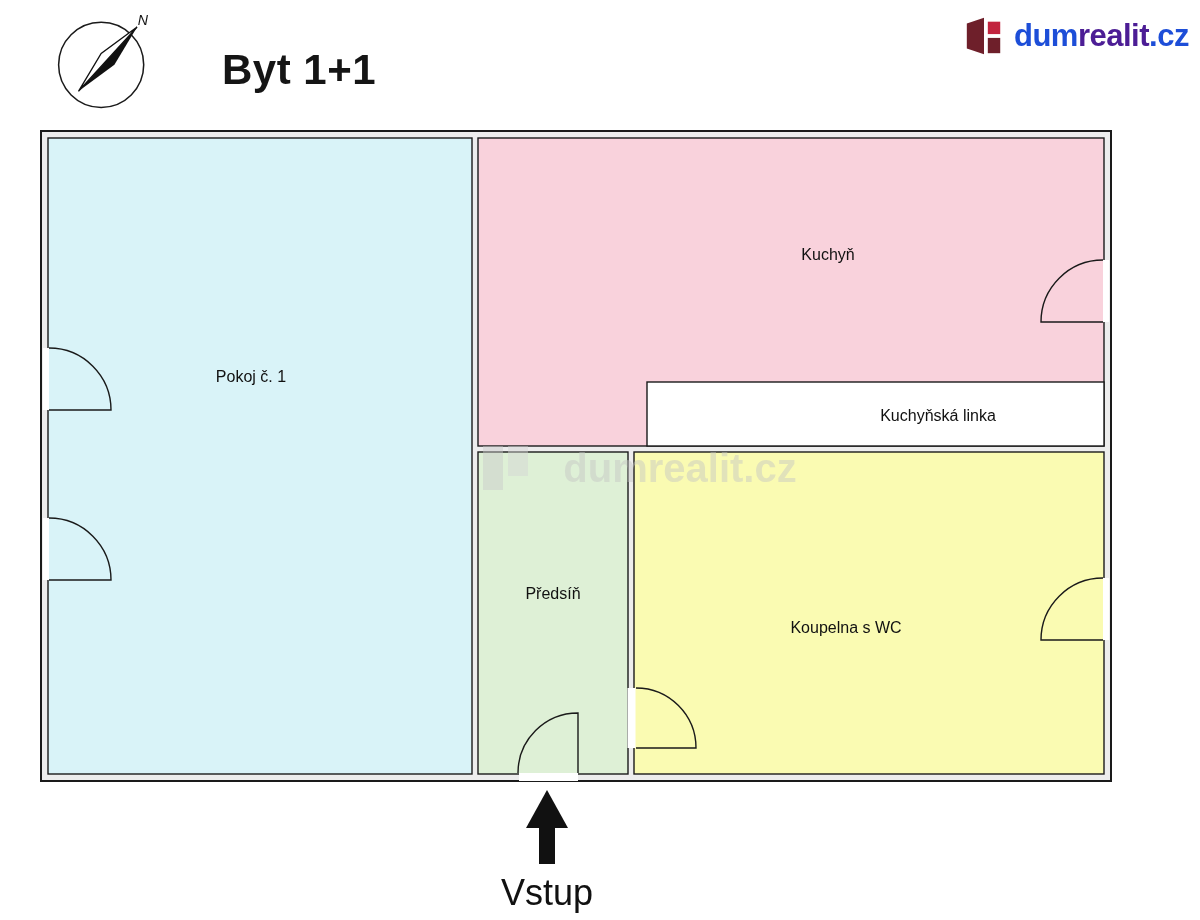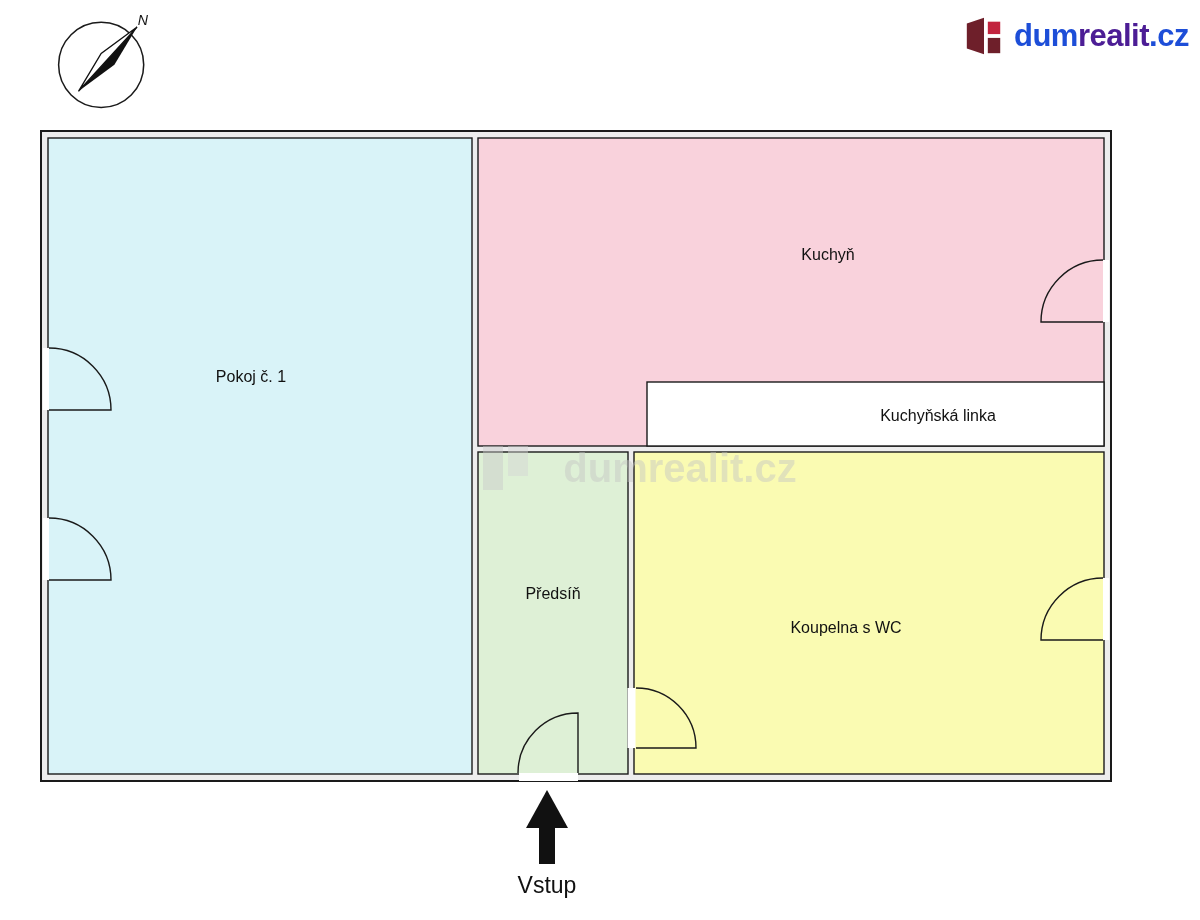--- a/index.html
+++ b/index.html
@@ -11,36 +11,37 @@
   .title{position:absolute;left:222px;top:46px;font-size:42px;font-weight:bold;color:#151515;letter-spacing:0.5px;}
 
   .logo{position:absolute;left:963px;top:14px;display:flex;align-items:center;gap:9px;}
   .logo-text{font-size:31px;font-weight:bold;letter-spacing:-0.5px;}
   .logo-text .gray{color:#1d4ed8;}
   .logo-text .red{color:#4c1d95;margin-top:8px;}
 
   .plan-wrap{position:absolute;left:40px;top:130px;width:1072px;height:652px;}
 
   .entrance{position:absolute;left:497px;top:788px;width:100px;text-align:center;}
-  .entrance-label{font-size:23px;color:#111;margin-top:2px;font-weight:500;}
+  .entrance-label{font-size:36px;color:#111;margin-top:2px;font-weight:500;}
 
   svg text{font-family:"Liberation Sans", sans-serif;}
 </style>
 </head>
 <body>
 
 <div class="page">
 
   <svg class="compass" viewBox="0 0 110 110">
     <circle cx="52" cy="58" r="45" fill="none" stroke="#1a1a1a" stroke-width="1.6"></circle>
     <polygon points="90,18 66,58 28,86" fill="#111"></polygon>
     <polygon points="90,18 52,46 28,86" fill="#ffffff" stroke="#111" stroke-width="1.4"></polygon>
     <text x="96" y="16" font-size="15" font-style="italic" fill="#111" text-anchor="middle">N</text>
   </svg>
 
+  <div class="title">Byt 1+1</div>
 
   <div class="logo">
     <svg width="42" height="44" viewBox="0 0 44 44">
       <polygon points="4,9 22,3 22,41 4,35" fill="#6e1f2a"></polygon>
       <rect x="26" y="7" width="13" height="13" fill="#c2233e"></rect>
       <rect x="26" y="24" width="13" height="16" fill="#6e1f2a"></rect>
     </svg>
     <div class="logo-text"><span class="gray">dum</span><span class="red">realit</span><span class="gray">.cz</span></div>
   </div>
 

